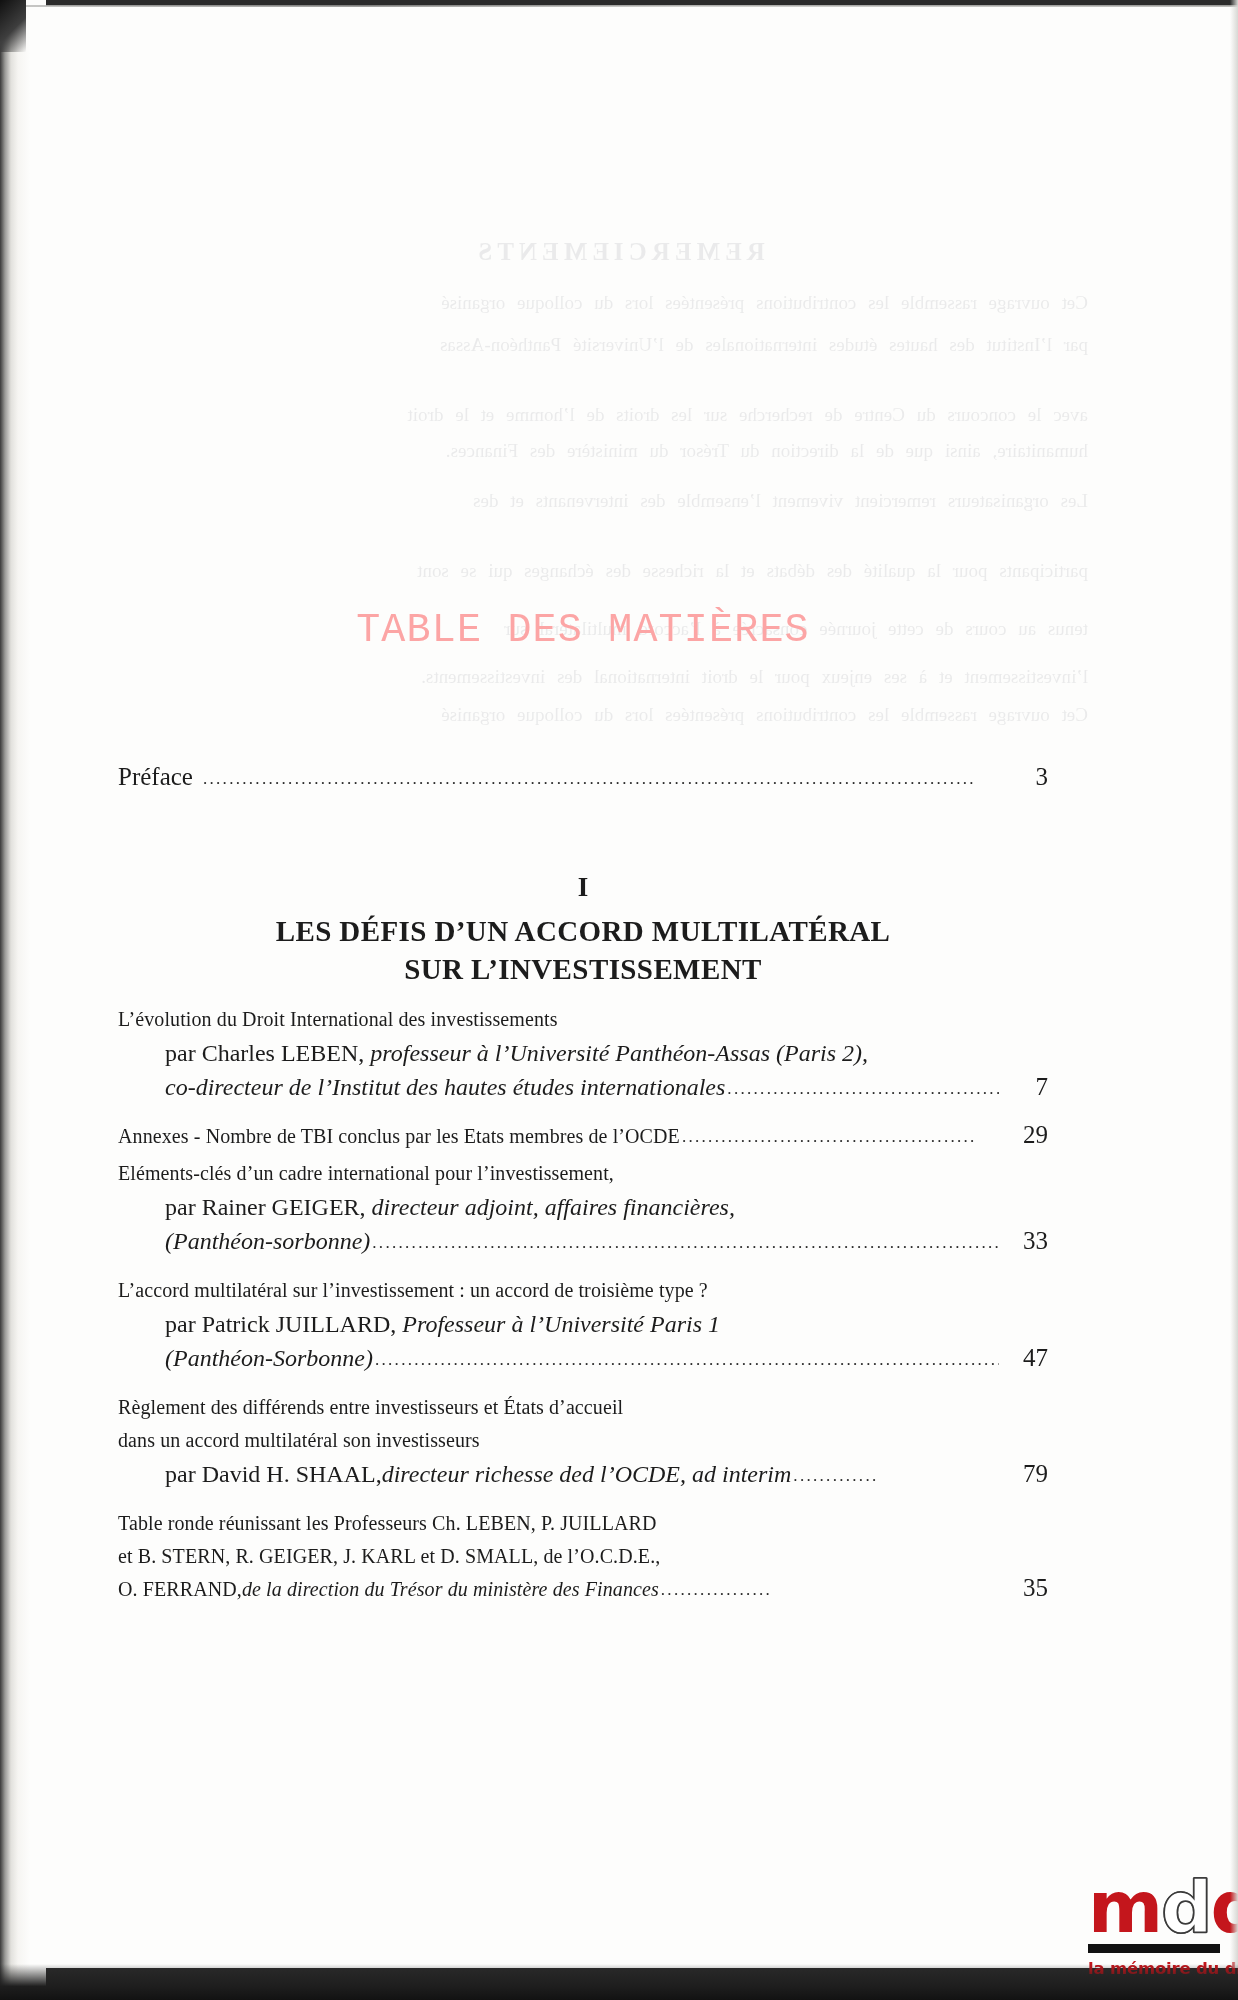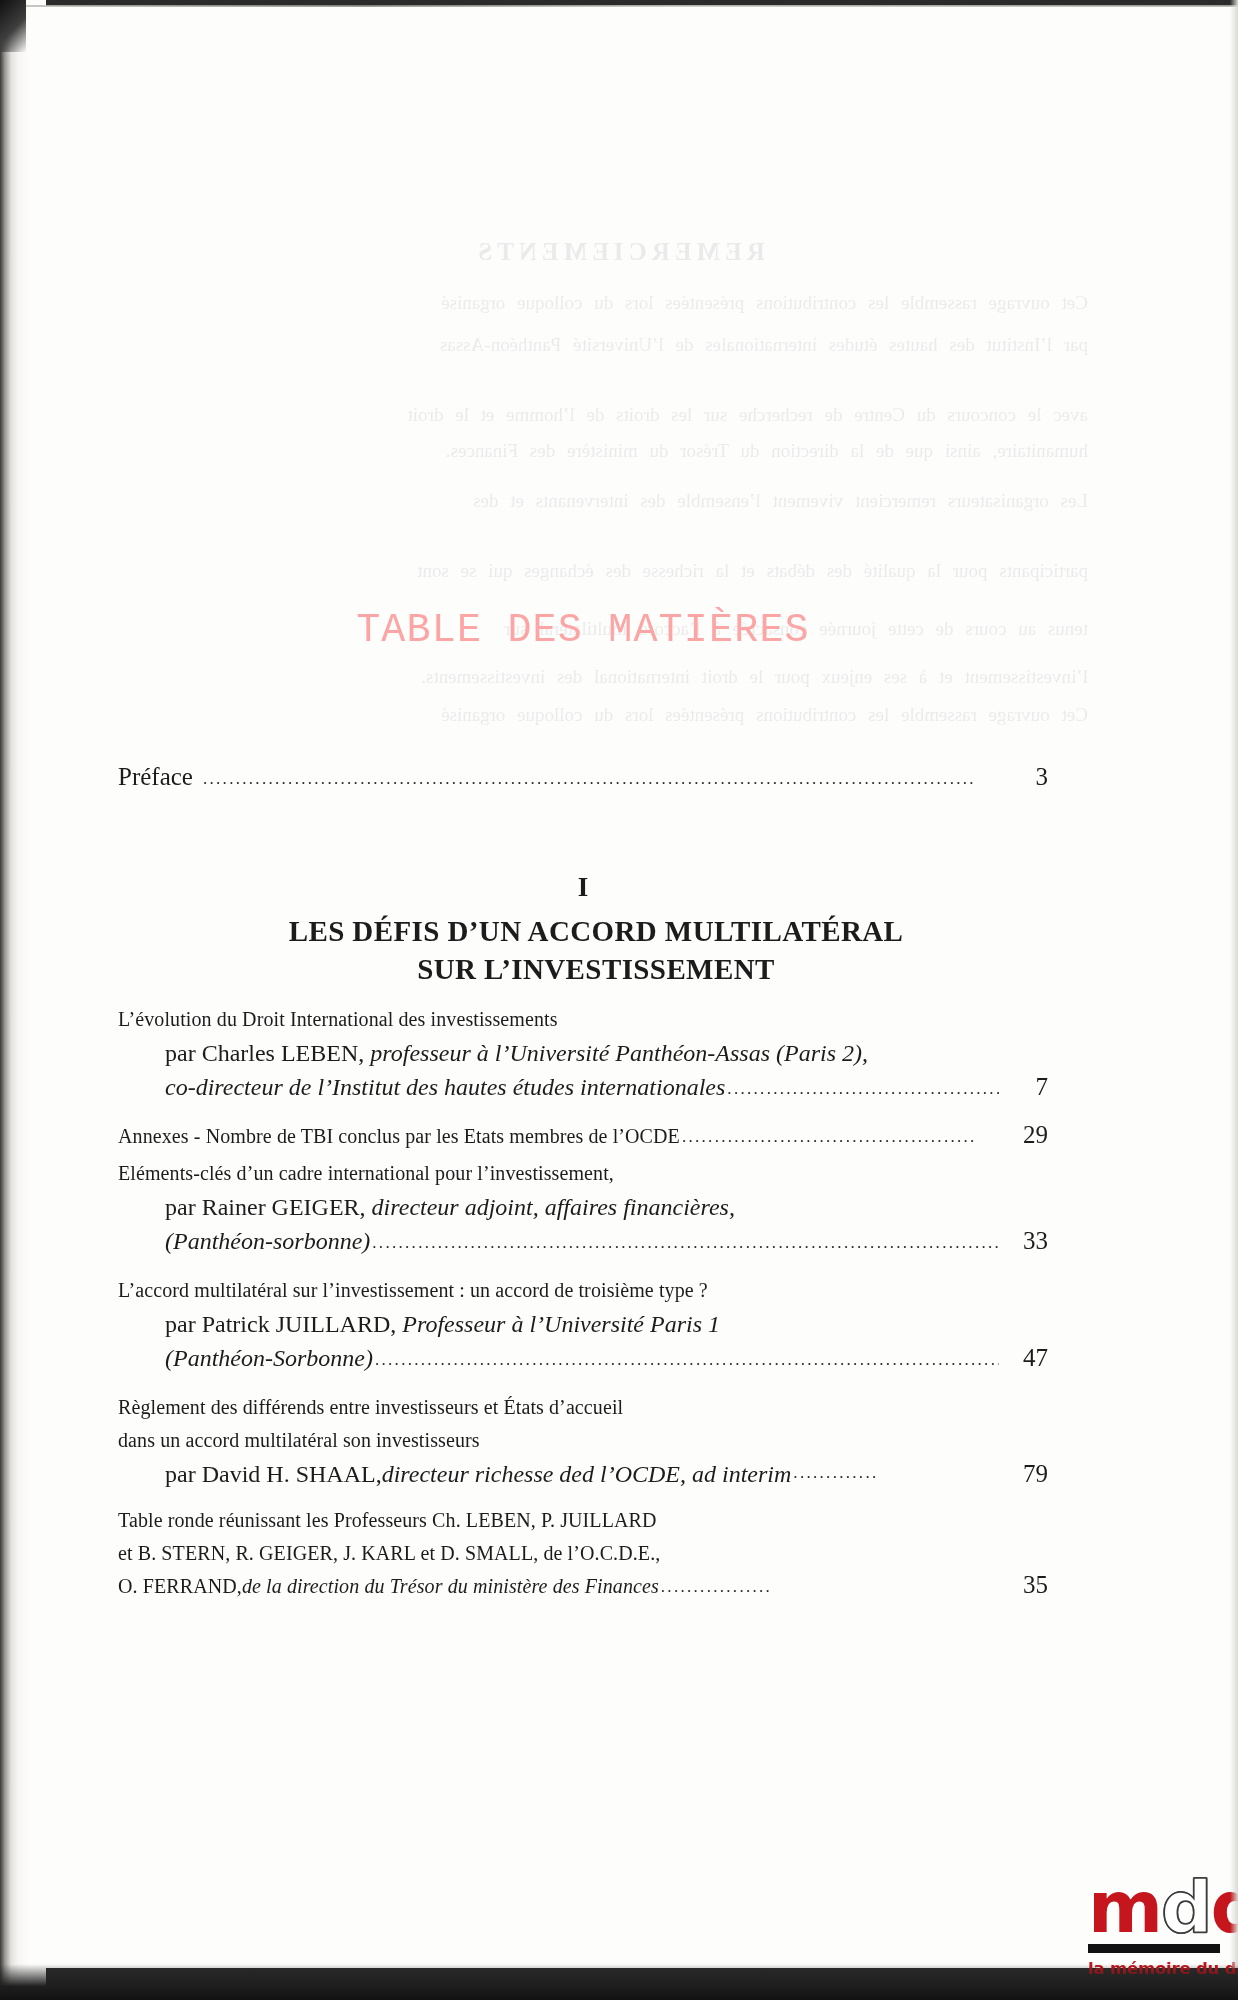--- a/index.html
+++ b/index.html
@@ -164,21 +164,21 @@
     top: 872px;
     left: 0;
     width: 930px;
     text-align: center;
     font-size: 27px;
     font-weight: bold;
   }
   .part-title {
     position: absolute;
     top: 912px;
-    left: 13px;
+    left: 0;
     width: 930px;
     text-align: center;
     font-size: 29px;
     font-weight: bold;
     line-height: 38px;
     letter-spacing: .4px;
   }
 
   
   #entries {
@@ -333,21 +333,21 @@
             <span class="leaders">................................................................................................</span>
             <span class="pg">47</span>
           </div>
         </div>
       </div>
 
       <div class="entry">
         <div class="e-title">Règlement des différends entre investisseurs et États d’accueil</div>
         <div class="e-title">dans un accord multilatéral son investisseurs</div>
         <div class="e-sub row-indent">
-          <div class="row-inline" style="width:883px;align-items:flex-end;">
+          <div class="row-inline" style="width:883px;">
             <span class="txt">par David H. SHAAL, </span>
               <span class="txt it">directeur richesse ded l’OCDE, ad interim</span>
             <span class="leaders">.............</span>
             <span class="pg">79</span>
           </div>
         </div>
       </div>
 
       <div class="entry">
         <div class="e-title">Table ronde réunissant les Professeurs Ch. LEBEN, P. JUILLARD</div>

